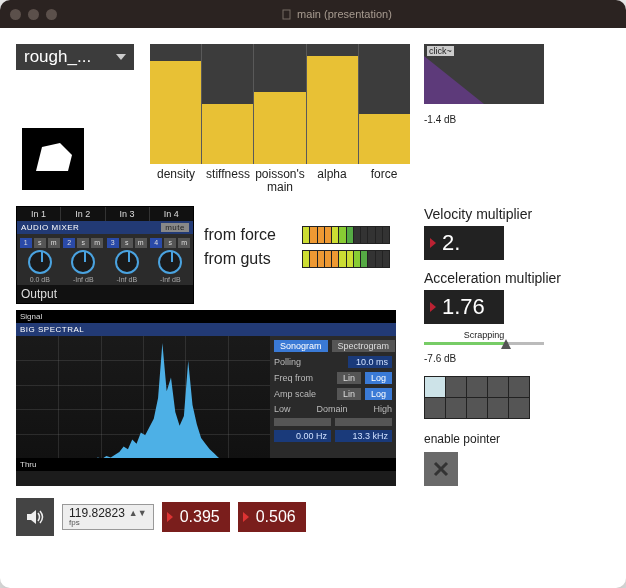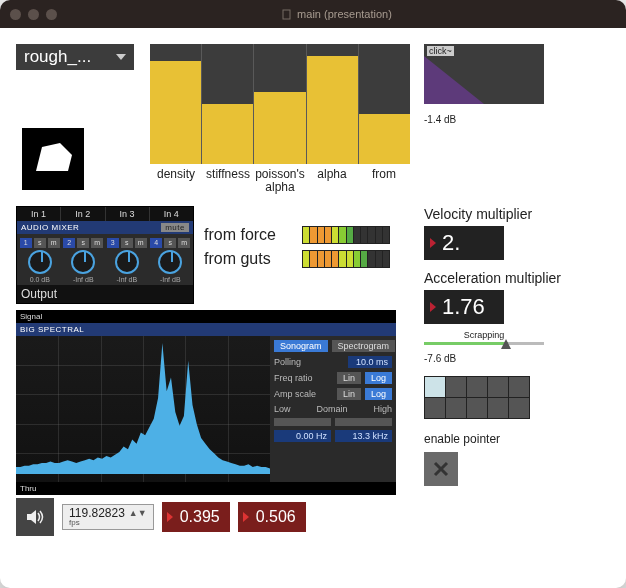--- a/index.html
+++ b/index.html
@@ -81,21 +81,21 @@
   .gbtn { background:#555;}
   .gbtn.lit { background:#cde3e8;}
   
   .enptr { position:absolute; left:424px; top:432px;}
   .enptr .elbl { font-size:12px; color:#222; margin-bottom:6px;}
   .enptr .xbox { width:34px; height:34px; background:#6a6a6a; display:flex; align-items:center; justify-content:center;}
   
   .spectral { position:absolute; left:16px; top:310px; width:380px; height:176px; background:#1c1c1c; color:#bbb; font-size:9px;}
   .spectral .sbar { background:#000; color:#ddd; padding:2px 4px; font-size:8px;}
   .spectral .sti { background:#223a75; color:#fff; padding:2px 4px; font-size:8px; letter-spacing:.5px;}
-  .spectral .body { display:flex; height:146px;}
+  .spectral .body { display:flex; height:122px;}
   .spectral .plot { flex:1; background:linear-gradient(to bottom,#1a1a1a,#111); position:relative; overflow:hidden;}
   .spectral .ctrl { width:126px; padding:4px; background:#2a2a2a; font-size:9px;}
   .ctrl-row { display:flex; align-items:center; gap:4px; margin-bottom:4px;}
   .ctrl-row .clab { flex:1; color:#bbb;}
   .cbtn { background:#555; color:#ddd; padding:1px 6px; font-size:9px;}
   .cbtn.on { background:#3a7ad6; color:#fff;}
   .cval { background:#1a3a7a; color:#cfe0ff; padding:1px 4px; font-size:9px; min-width:44px; text-align:right;}
   .spectral .thru { background:#000; color:#ddd; padding:2px 4px; font-size:8px;}
   
   .plot .gridv { position:absolute; top:0; bottom:0; width:1px; background:rgba(120,120,120,.25);}
@@ -151,23 +151,23 @@
           <div class="bar" style="height: 90%;"></div>
         </div>
         <div class="bar-sep"></div>
         <div class="barcol">
           <div class="bar" style="height: 42%;"></div>
         </div>
       </div>
   <div class="bar-labels" id="bar-labels">
         <div>density</div>
         <div>stiffness</div>
-        <div>poisson's alpha</div>
+        <div>poisson's main</div>
         <div>alpha</div>
-        <div>from</div>
+        <div>force</div>
       </div>
 </div>
 
 <div class="click-wrap">
   <div class="click-graph">
     <span class="click-label">click~</span>
     <div class="tri-shape"></div>
   </div>
   <div class="slider-val">-1.4 dB</div>
 </div>
@@ -328,21 +328,21 @@
     <div class="ctrl">
       <div class="ctrl-row">
         <span class="cbtn on">Sonogram</span>
         <span class="cbtn">Spectrogram</span>
       </div>
       <div class="ctrl-row">
         <span class="clab">Polling</span>
         <span class="cval">10.0 ms</span>
       </div>
       <div class="ctrl-row">
-        <span class="clab">Freq ratio</span>
+        <span class="clab">Freq from</span>
         <span class="cbtn">Lin</span>
         <span class="cbtn on">Log</span>
       </div>
       <div class="ctrl-row">
         <span class="clab">Amp scale</span>
         <span class="cbtn">Lin</span>
         <span class="cbtn on">Log</span>
       </div>
       <div class="ctrl-row" style="justify-content:space-between;">
         <span>Low</span>

